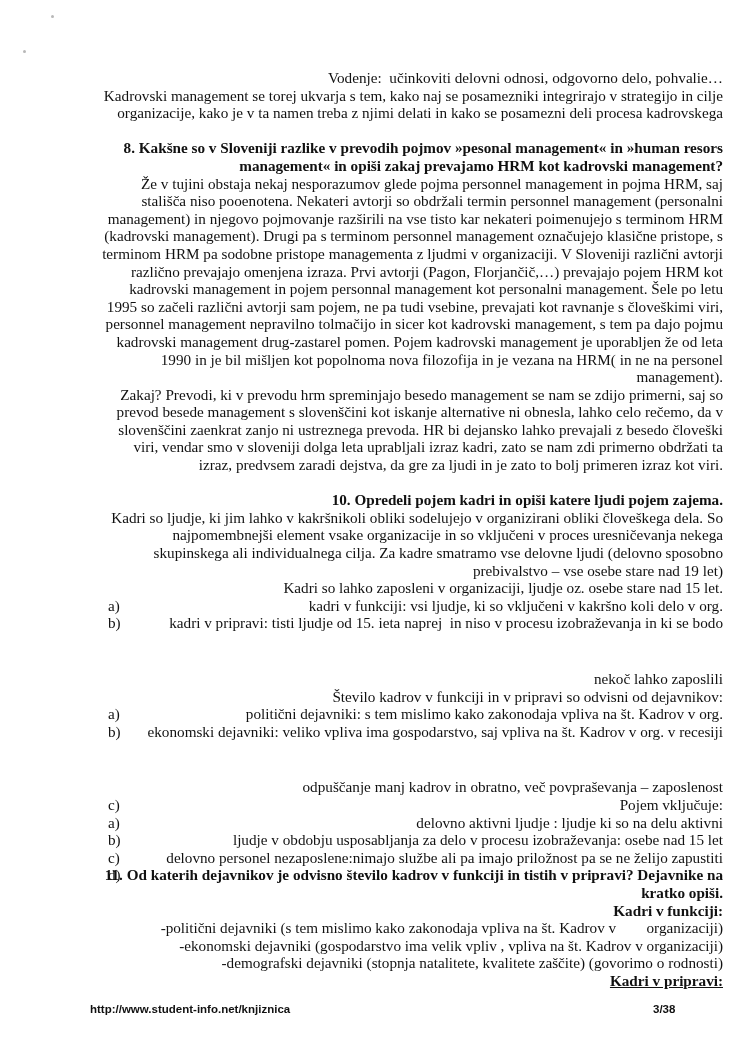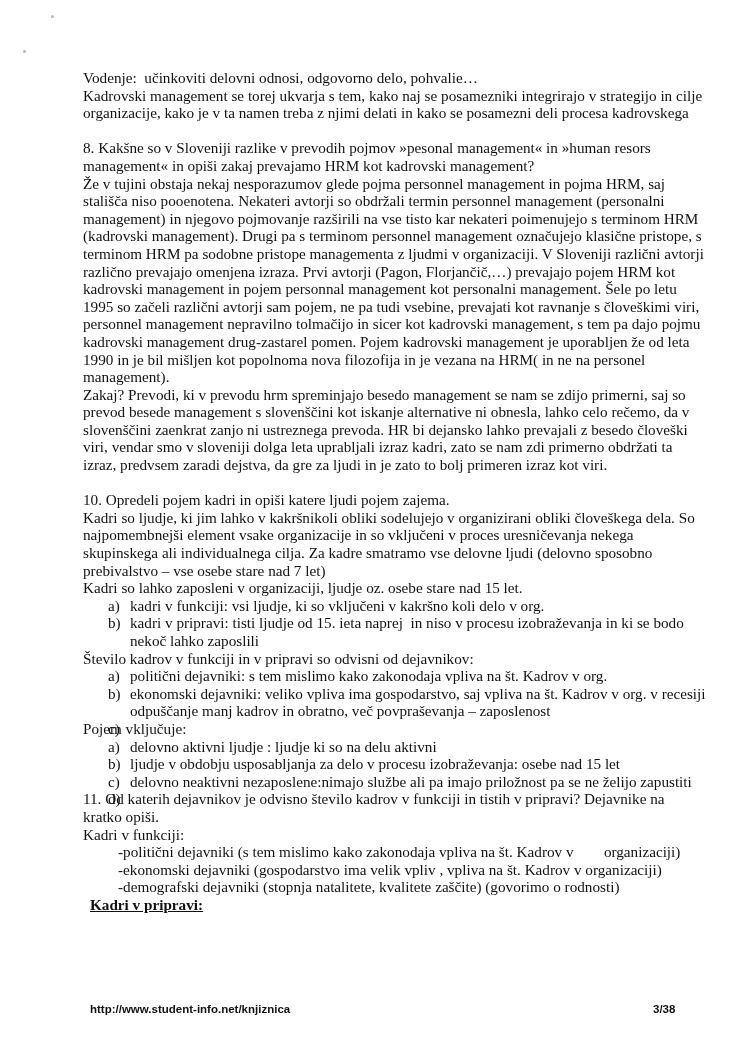--- a/index.html
+++ b/index.html
@@ -1,28 +1,28 @@
 <!DOCTYPE html>
 <html><head>
 <meta charset="utf-8">
 <style>
   html, body { margin: 0; padding: 0; background: #ffffff; }
   body { width: 750px; height: 1061px; position: relative; overflow: hidden; }
-  .page { position: absolute; left: 0; top: 0; width: 750px; height: 1061px; background: #ffffff; }
+  .page { position: absolute; left: 0; top: 0; width: 750px; height: 1061px; background: #ffffff; text-align: right; }
   .mark { position: absolute; width: 3px; height: 3px; background: #b8b8b8; border-radius: 50%; }
   .content {
     position: absolute; left: 83px; top: 69px; width: 640px;
     font-family: "Liberation Serif", serif; font-size: 15.2px; line-height: 17.6px; color: #111111;
   }
   .line { white-space: pre; display: block; }
   .gap { height: 17.6px; }
-  .h { font-weight: normal; }
+  .h { font-weight: bold; }
   .li { position: relative; padding-left: 47px; }
   .li .marker { position: absolute; left: 25px; top: 0; }
-  .li.cont { padding-left: 47px; }
+  .li.cont { padding-left: 47px; margin-top: 38px; }
   .dash { padding-left: 35px; }
   .sub { padding-left: 7px; font-weight: bold; text-decoration: underline; }
   .footer {
     position: absolute; top: 1003px; left: 90px; width: 600px;
     font-family: "Liberation Sans", sans-serif; font-weight: bold; font-size: 11.5px; color: #111111;
   }
   .footer .url { position: absolute; left: 0; top: 0; }
   .footer .pg { position: absolute; left: 563px; top: 0; }
 </style>
 </head>
@@ -57,37 +57,37 @@
     <span class="line">prevod besede management s slovenščini kot iskanje alternative ni obnesla, lahko celo rečemo, da v</span>
     <span class="line">slovenščini zaenkrat zanjo ni ustreznega prevoda. HR bi dejansko lahko prevajali z besedo človeški</span>
     <span class="line">viri, vendar smo v sloveniji dolga leta uprabljali izraz kadri, zato se nam zdi primerno obdržati ta</span>
     <span class="line">izraz, predvsem zaradi dejstva, da gre za ljudi in je zato to bolj primeren izraz kot viri.</span>
     <div class="gap"></div>
 
     <span class="line h">10. Opredeli pojem kadri in opiši katere ljudi pojem zajema.</span>
     <span class="line">Kadri so ljudje, ki jim lahko v kakršnikoli obliki sodelujejo v organizirani obliki človeškega dela. So</span>
     <span class="line">najpomembnejši element vsake organizacije in so vključeni v proces uresničevanja nekega</span>
     <span class="line">skupinskega ali individualnega cilja. Za kadre smatramo vse delovne ljudi (delovno sposobno</span>
-    <span class="line">prebivalstvo – vse osebe stare nad 7 let)</span>
+    <span class="line">prebivalstvo – vse osebe stare nad 19 let)</span>
     <span class="line">Kadri so lahko zaposleni v organizaciji, ljudje oz. osebe stare nad 15 let.</span>
 
     <div class="line li"><span class="marker">a)</span><span>kadri v funkciji: vsi ljudje, ki so vključeni v kakršno koli delo v org.</span></div>
     <div class="line li"><span class="marker">b)</span><span>kadri v pripravi: tisti ljudje od 15. ieta naprej  in niso v procesu izobraževanja in ki se bodo</span></div>
     <div class="line li cont"><span>nekoč lahko zaposlili</span></div>
 
     <span class="line">Število kadrov v funkciji in v pripravi so odvisni od dejavnikov:</span>
     <div class="line li"><span class="marker">a)</span><span>politični dejavniki: s tem mislimo kako zakonodaja vpliva na št. Kadrov v org.</span></div>
     <div class="line li"><span class="marker">b)</span><span>ekonomski dejavniki: veliko vpliva ima gospodarstvo, saj vpliva na št. Kadrov v org. v recesiji</span></div>
     <div class="line li cont"><span>odpuščanje manj kadrov in obratno, več povpraševanja – zaposlenost</span></div>
     <div class="line li"><span class="marker">c)</span></div>
 
     <span class="line">Pojem vključuje:</span>
     <div class="line li"><span class="marker">a)</span><span>delovno aktivni ljudje : ljudje ki so na delu aktivni</span></div>
     <div class="line li"><span class="marker">b)</span><span>ljudje v obdobju usposabljanja za delo v procesu izobraževanja: osebe nad 15 let</span></div>
-    <div class="line li"><span class="marker">c)</span><span>delovno neaktivni nezaposlene:nimajo službe ali pa imajo priložnost pa se ne želijo zapustiti</span></div>
+    <div class="line li"><span class="marker">c)</span><span>delovno personel nezaposlene:nimajo službe ali pa imajo priložnost pa se ne želijo zapustiti</span></div>
     <div class="line li"><span class="marker">d)</span><span></span></div>
 
     <span class="line h">11. Od katerih dejavnikov je odvisno število kadrov v funkciji in tistih v pripravi? Dejavnike na</span>
     <span class="line h">kratko opiši.</span>
     <span class="line h">Kadri v funkciji:</span>
     <span class="line dash">-politični dejavniki (s tem mislimo kako zakonodaja vpliva na št. Kadrov v        organizaciji)</span>
     <span class="line dash">-ekonomski dejavniki (gospodarstvo ima velik vpliv , vpliva na št. Kadrov v organizaciji)</span>
     <span class="line dash">-demografski dejavniki (stopnja natalitete, kvalitete zaščite) (govorimo o rodnosti)</span>
     <span class="line sub">Kadri v pripravi:</span>
   </div>

